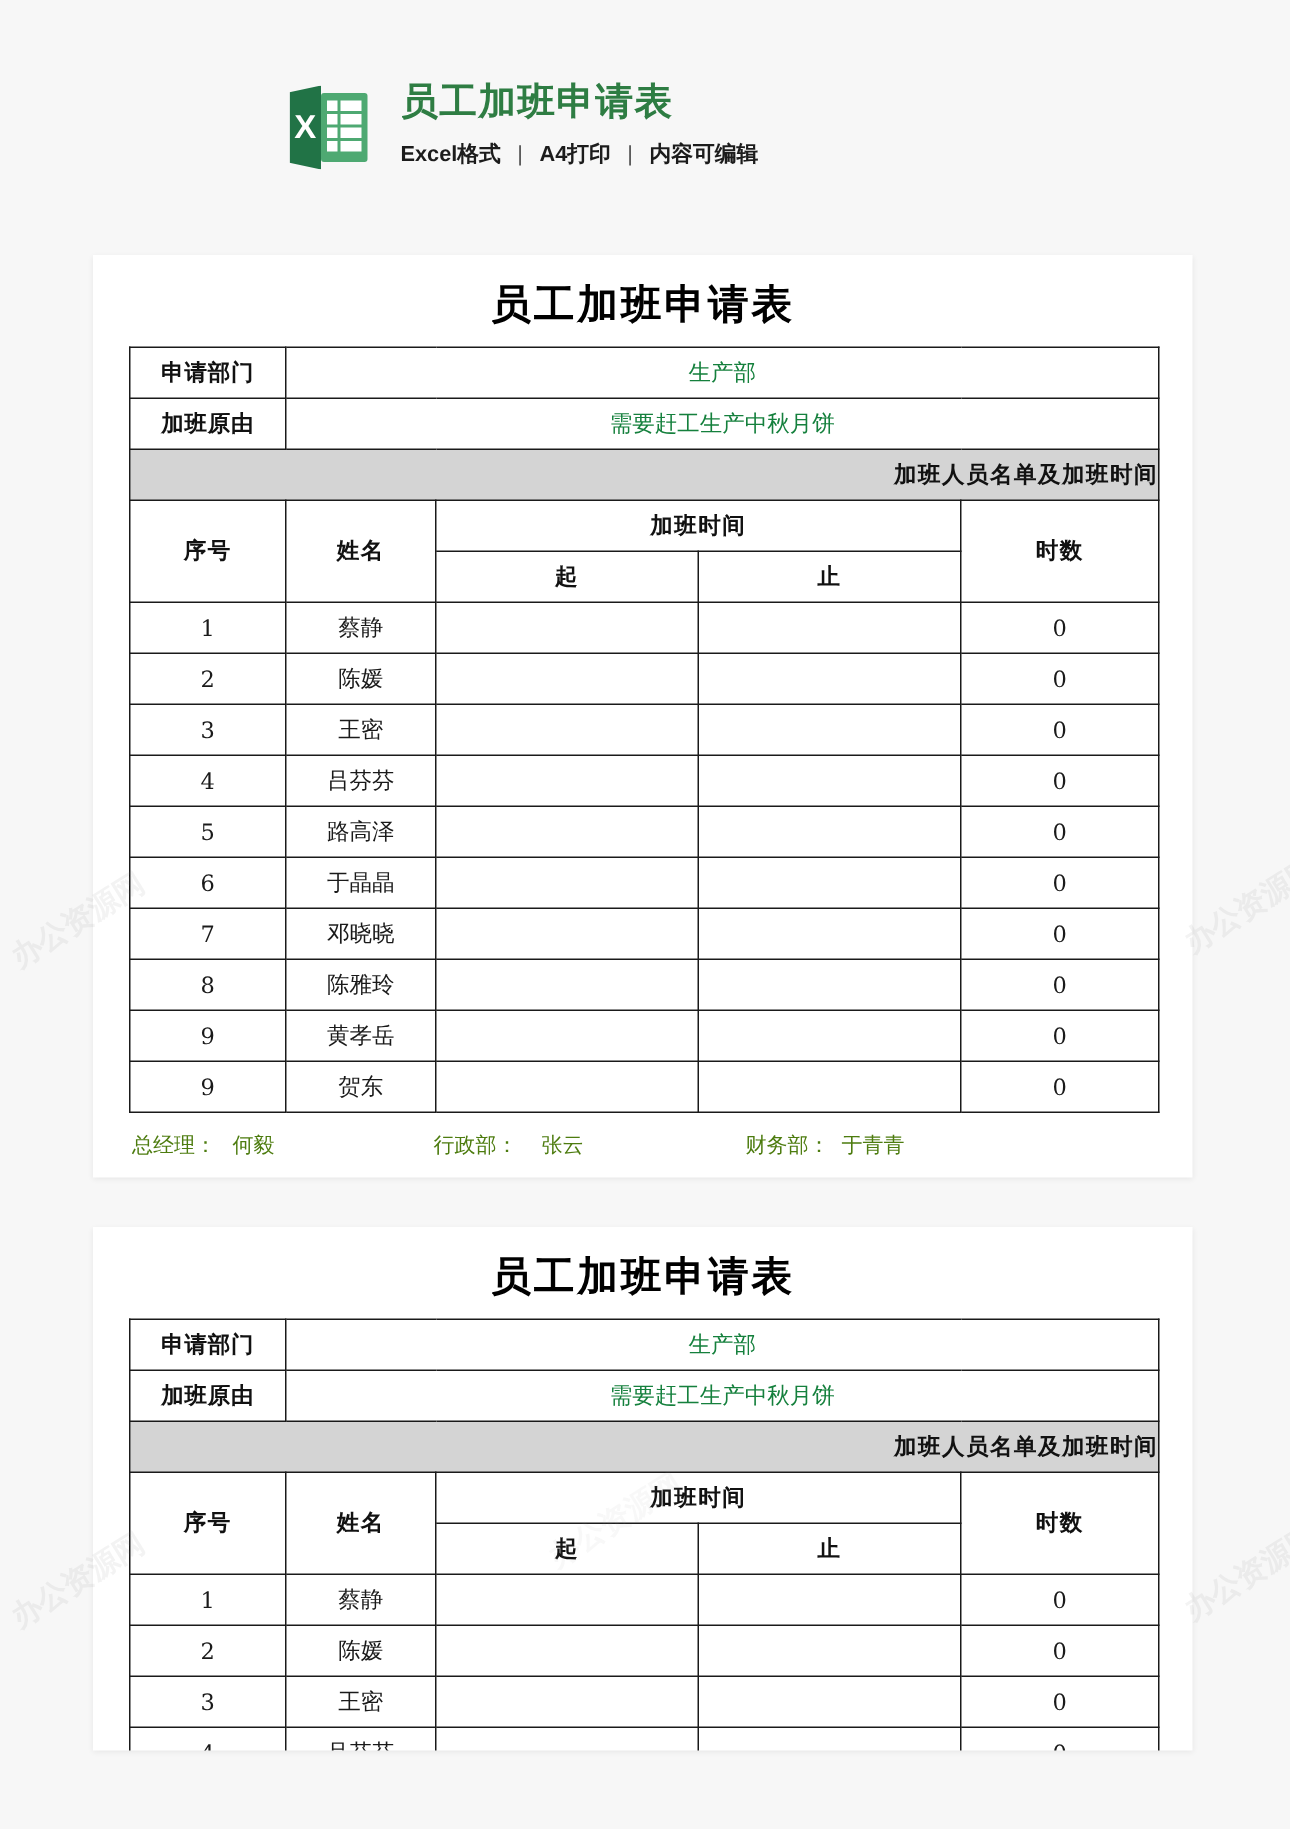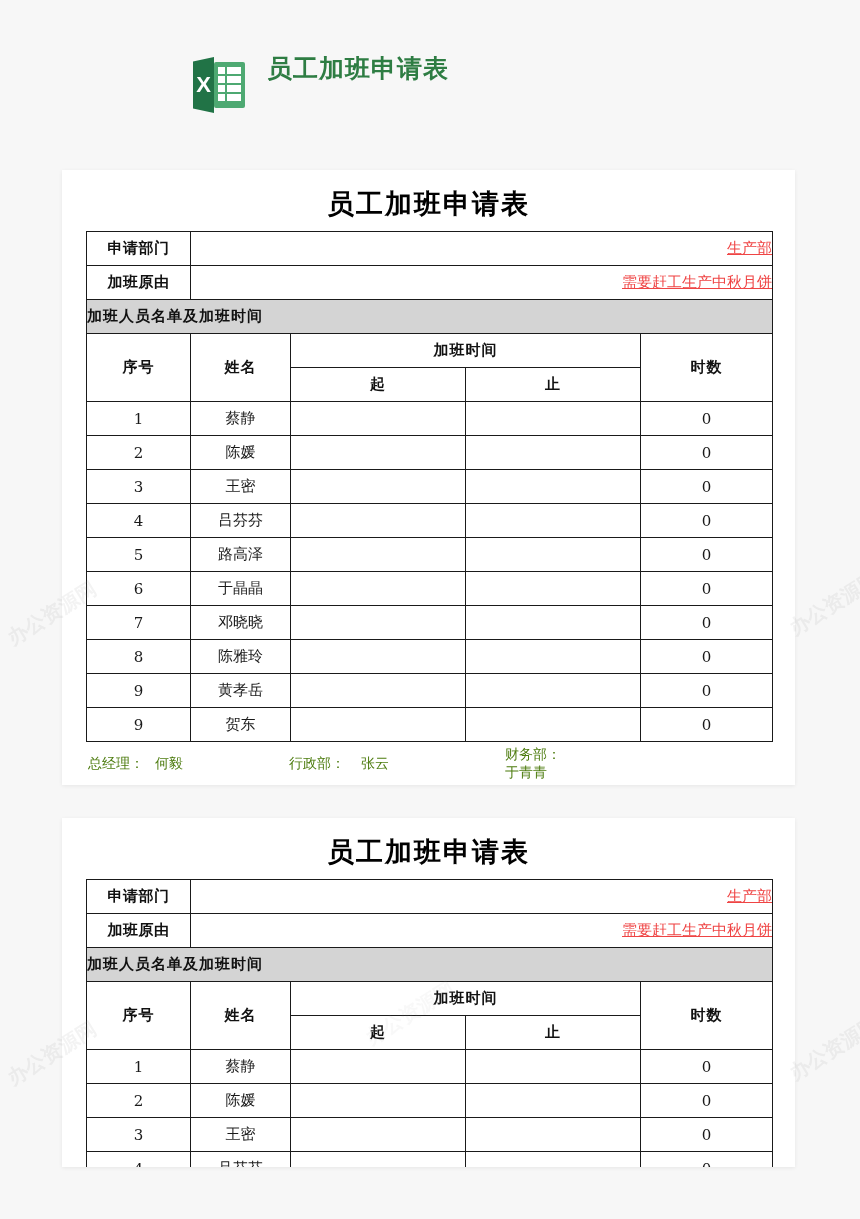--- a/index.html
+++ b/index.html
@@ -136,29 +136,28 @@
     vertical-align: middle;
   }
   td.lbl {
     font-family: "DejaVu Sans", "Liberation Sans", sans-serif;
     font-weight: bold;
     font-size: 15px;
     text-align: center;
     letter-spacing: 0.5px;
   }
   td.val {
-    text-align: right;
+    text-align: center;
     padding-left: 7px;
-    color: #ef4444;
+    color: #15803d;
     font-size: 15px;
-    text-decoration: underline;
   }
   td.band {
     background: #d4d4d4;
-    text-align: left;
+    text-align: right;
     font-family: "DejaVu Sans", "Liberation Sans", sans-serif;
     font-weight: bold;
     font-size: 15.5px;
     height: 30px;
     letter-spacing: 1px;
   }
   td.hd {
     text-align: center;
     font-family: Liberation Serif, serif;
     font-weight: bold;
@@ -183,21 +182,21 @@
     font-size: 14px;
     color: #4d7c0f;
     padding: 9px 0 0 2px;
     height: 26px;
   }
   .sig { display: flex; align-items: baseline; white-space: nowrap; }
   .sig .k { }
   .sig .v { margin-left: 11px; }
   .sig.s2 { margin-left: 106px; }
   .sig.s2 .v { margin-left: 16px; }
-  .sig.s3 { margin-left: 108px; flex-direction: column; }
+  .sig.s3 { margin-left: 108px; }
   .sig.s3 .v { margin-left: 8px; }
 
   
   .wm {
     position: absolute;
     color: rgba(140,140,140,0.10);
     font-size: 20px;
     font-weight: bold;
     font-family: "DejaVu Sans", sans-serif;
     transform: rotate(-32deg);
@@ -228,20 +227,23 @@
           <i></i>
           <i></i>
           <i></i>
       </div>
       <div class="flap"></div>
       <div class="xmark">X</div>
     </div>
 
     <div class="header-text">
       <div class="doc-title">员工加班申请表</div>
+      <div class="doc-meta">
+        <span>Excel格式</span><span class="sep">|</span><span>A4打印</span><span class="sep">|</span><span>内容可编辑</span>
+      </div>
     </div>
 
   </div>
 </div>
 
 <div class="card" id="card-1">
   <div class="sheet">
     <div class="sheet-title">员工加班申请表</div>
     <table class="xl">
       <colgroup>

